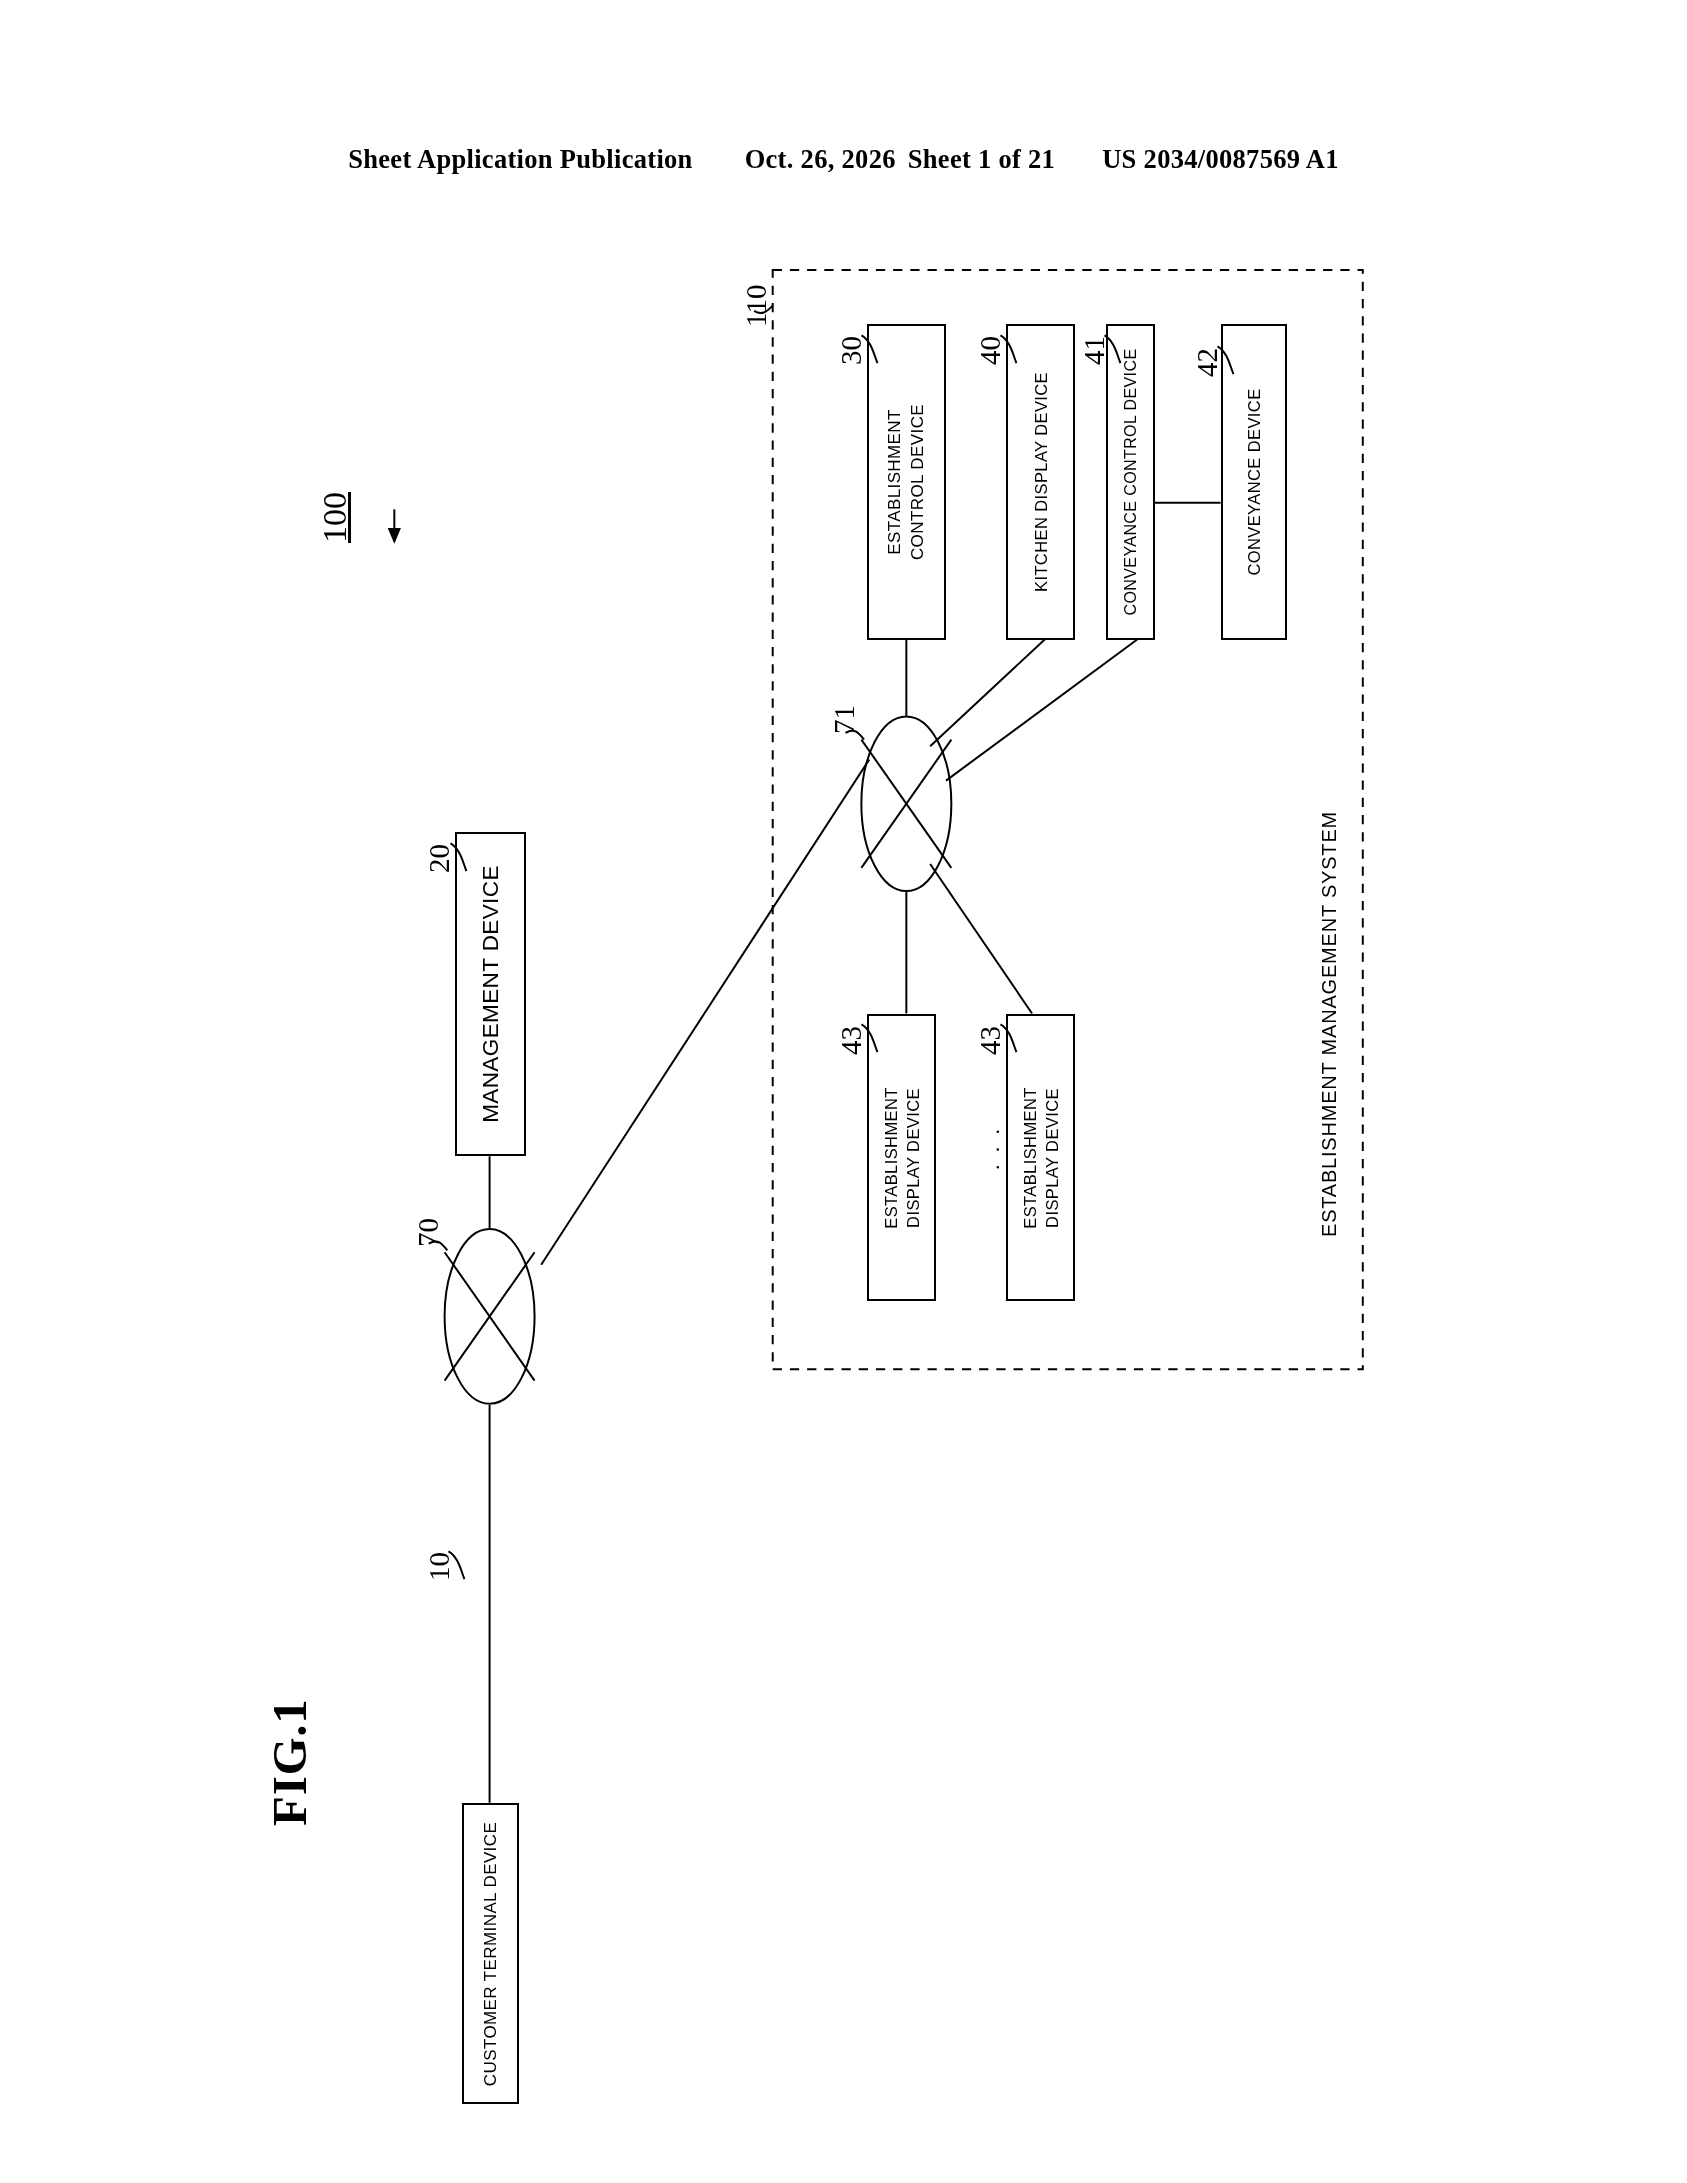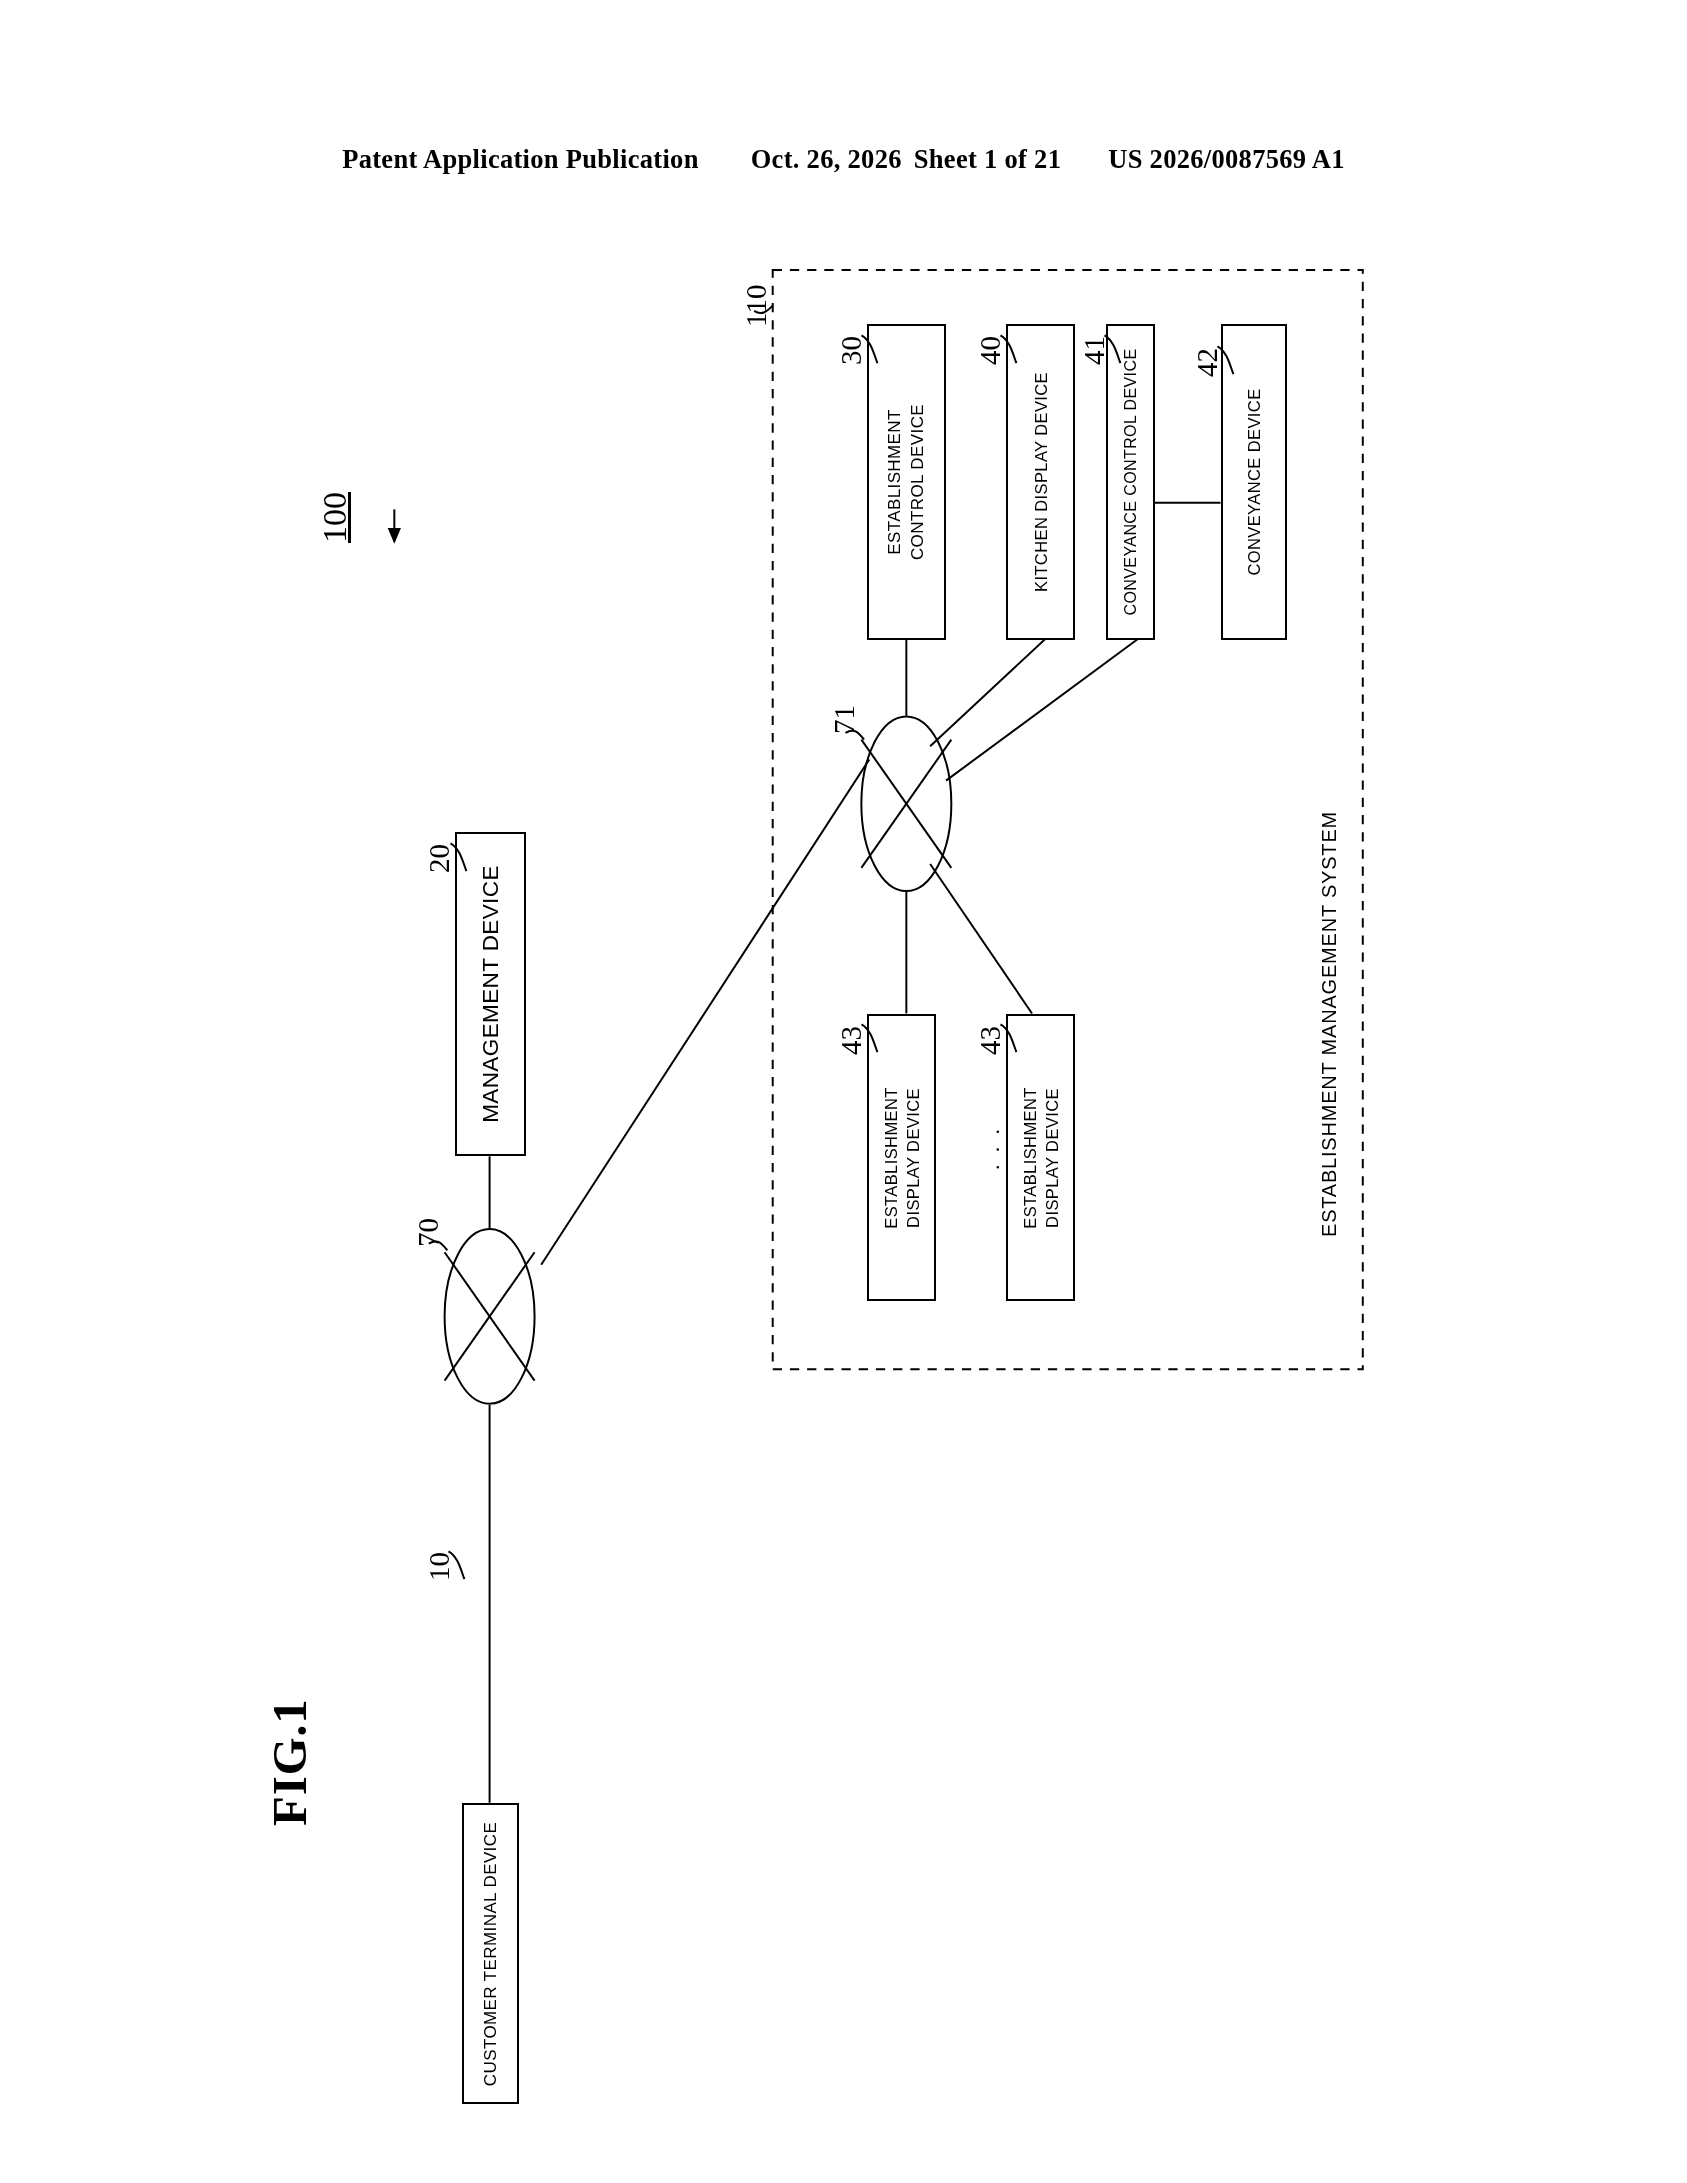--- a/index.html
+++ b/index.html
@@ -113,21 +113,21 @@
     text-decoration: underline;
     transform: rotate(-90deg);
     transform-origin: left top;
     white-space: nowrap;
   }
 </style>
 </head>
 <body>
 
 <div class="page-header">
-  <span class="hdr-pub">Patent Application Publication</span><span class="hdr-date">Oct. 26, 2026</span><span class="hdr-sheet">Sheet 1 of 21</span><span>US 2026/0087569 A1</span>
+  <span class="hdr-pub">Sheet Application Publication</span><span class="hdr-date">Oct. 26, 2026</span><span class="hdr-sheet">Sheet 1 of 21</span><span>US 2034/0087569 A1</span>
 </div>
 
 <div class="fig-label">FIG.1</div>
 
 <svg id="canvas" viewBox="0 0 2550 3300" xmlns="http://www.w3.org/2000/svg">
 
   <rect x="1168" y="408" width="892" height="1662" fill="none" stroke="#000" stroke-width="3" stroke-dasharray="14,12"></rect>
 
   <path d="M1140,470 C1152,478 1160,470 1168,462" fill="none" stroke="#000" stroke-width="3"></path>
 

